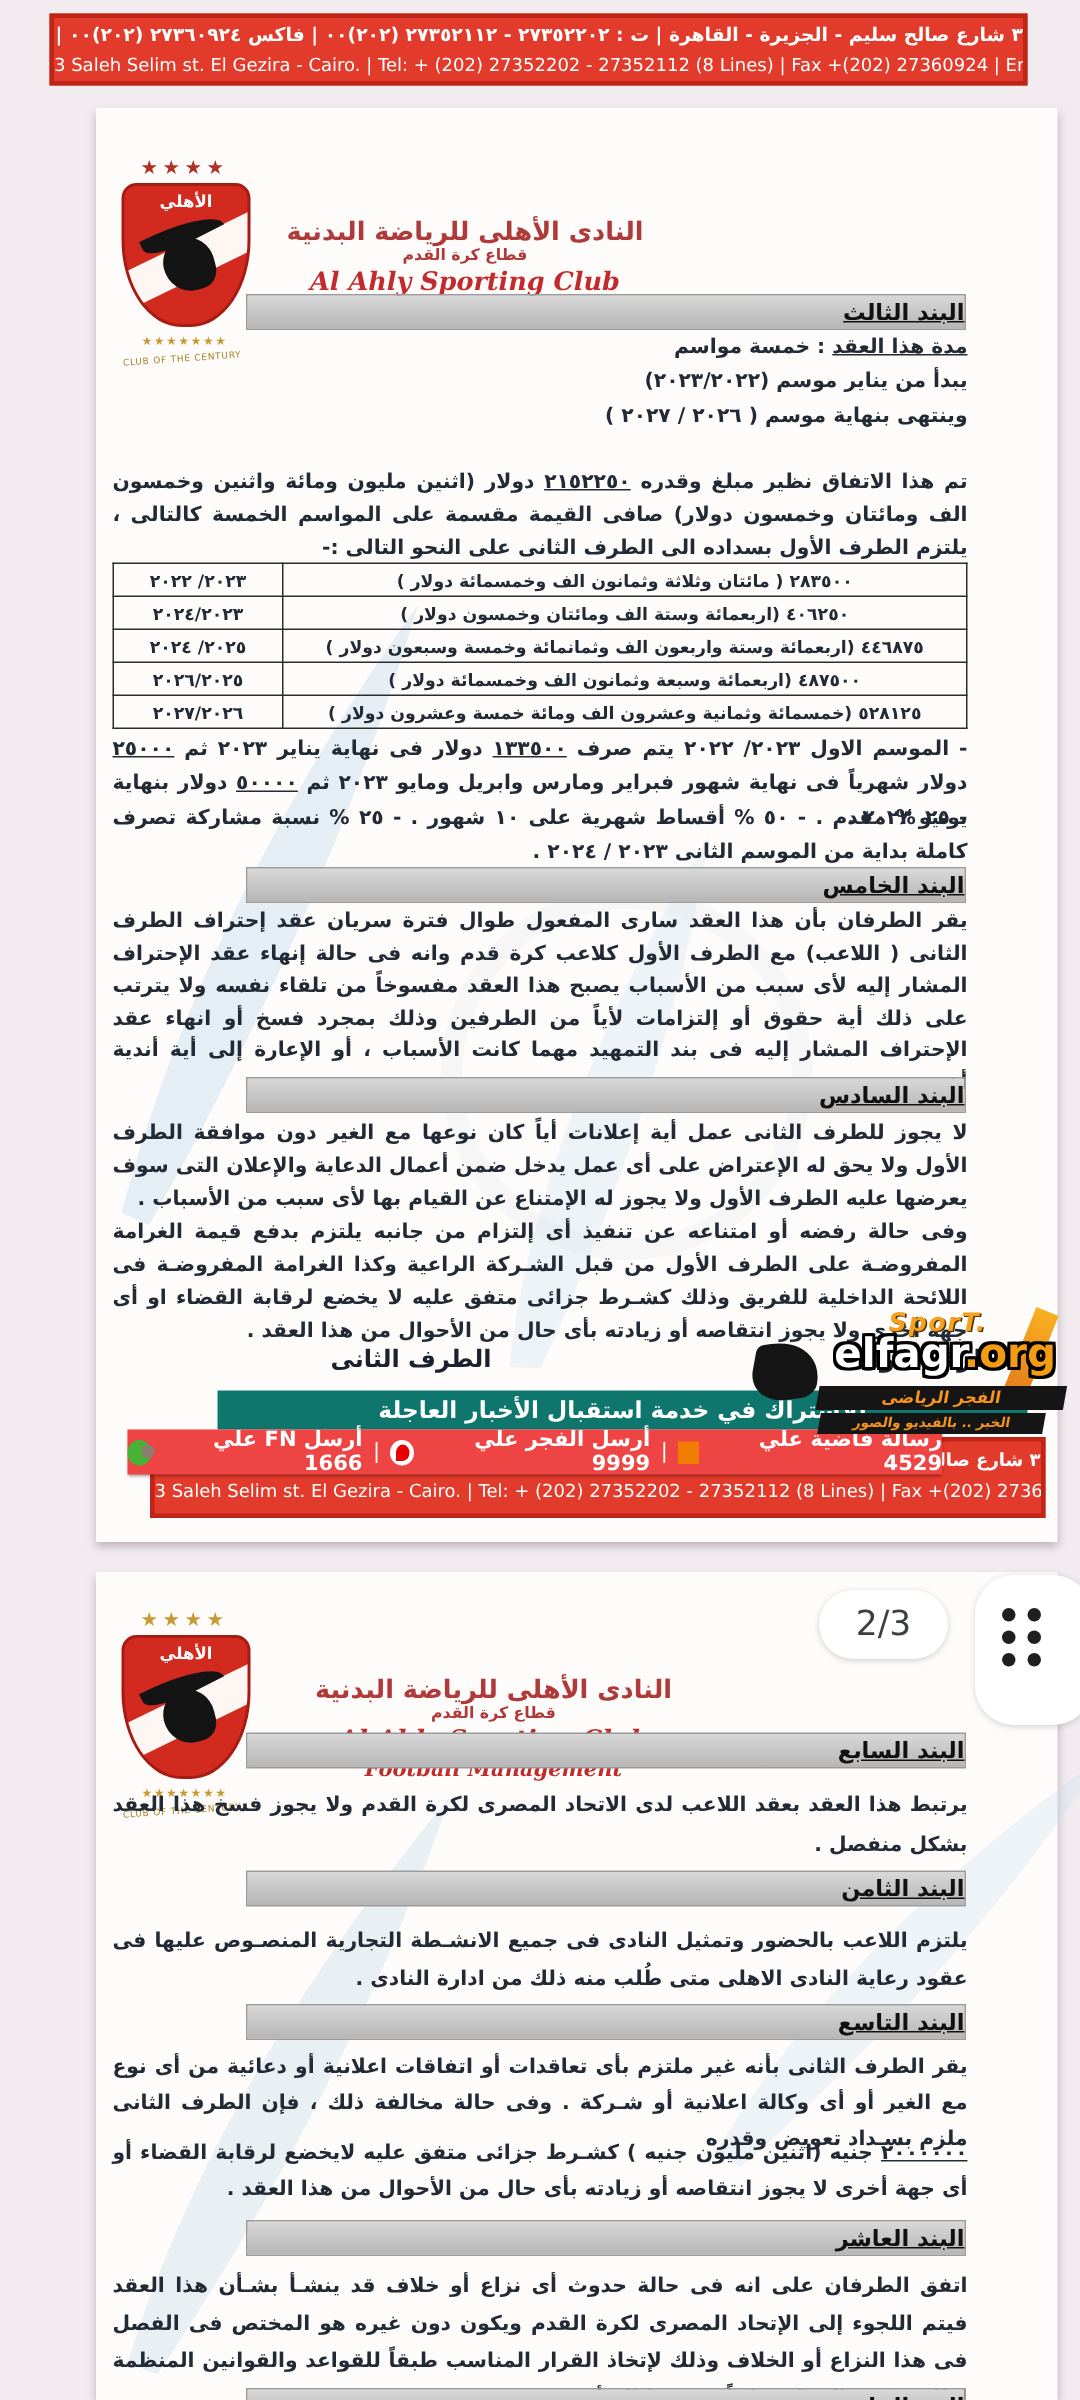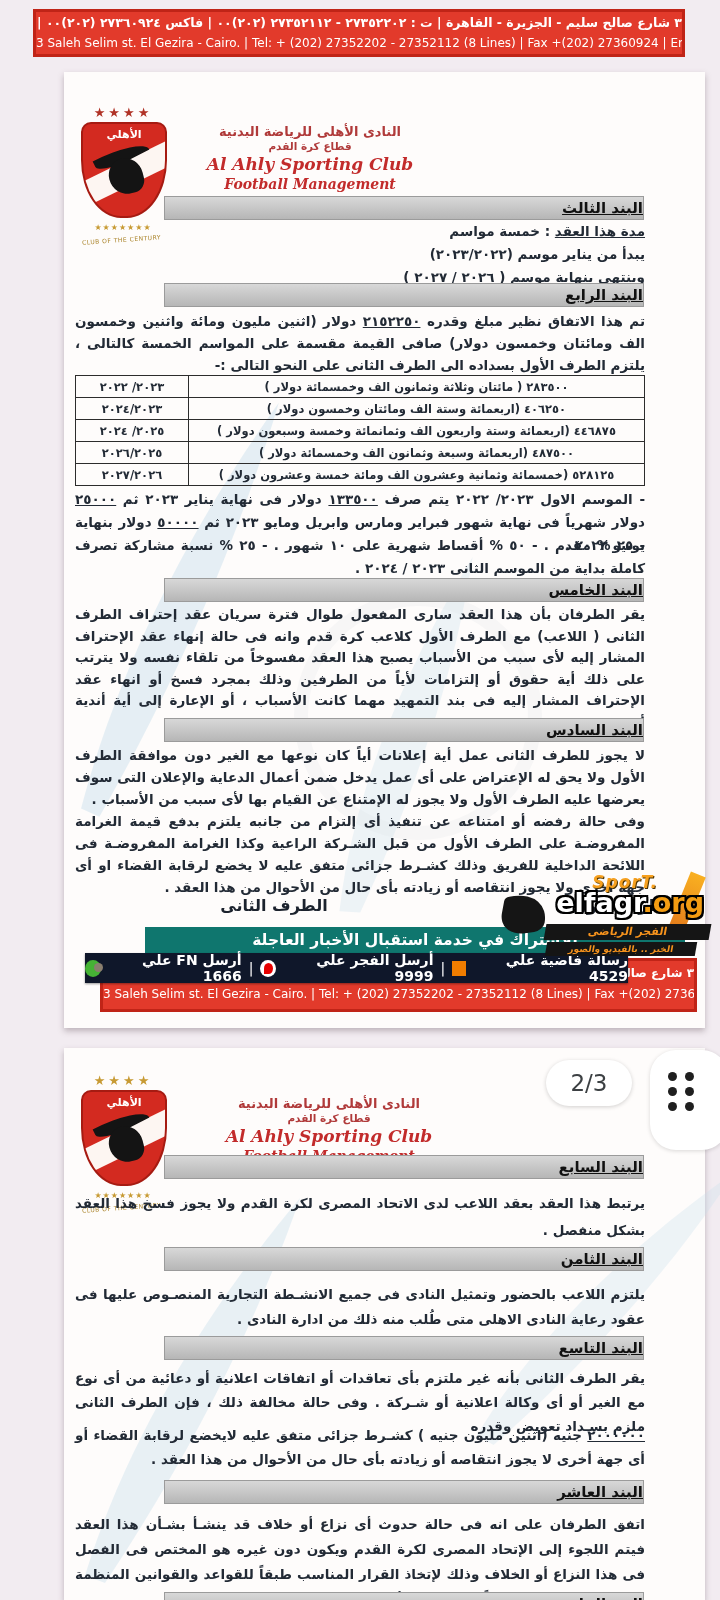--- a/index.html
+++ b/index.html
@@ -34,21 +34,21 @@
   .eagle-wing{position:absolute;left:10px;top:24px;width:56px;height:15px;background:#141414;
               transform:rotate(-27deg);border-radius:0 100% 0 60%;}
   .eagle-body{position:absolute;left:26px;top:34px;width:34px;height:36px;background:#141414;
               border-radius:55% 60% 40% 60%;transform:rotate(-14deg);}
   .logo-word{position:absolute;top:4px;width:100%;text-align:center;color:#fff;font-size:11px;font-weight:bold;}
   .star-arc{position:absolute;bottom:-4px;left:0;width:100%;text-align:center;font-size:8px;
             letter-spacing:1px;color:#c79a33;}
   .century{position:absolute;bottom:-15px;left:-6px;width:110%;text-align:center;font-size:6px;
            color:#a98227;letter-spacing:.5px;transform:rotate(-4deg);}
   .lh-text{position:absolute;text-align:center;color:#b03a3a;direction:rtl;}
-  .lh-ar1{font-size:13px;font-weight:bold;line-height:15px;}
+  .lh-ar1{font-size:17px;font-weight:bold;line-height:15px;margin-top:24px;}
   .lh-ar2{font-size:10.5px;font-weight:bold;line-height:14px;}
   .lh-en1{font-family:"DejaVu Serif",serif;font-style:italic;font-weight:bold;font-size:17px;
           line-height:22px;color:#c22b2b;direction:ltr;}
   .lh-en2{font-family:"DejaVu Serif",serif;font-style:italic;font-weight:bold;font-size:14px;
           line-height:18px;color:#c22b2b;direction:ltr;}
   
   .bar{position:absolute;left:100px;width:480px;height:24px;text-align:right;
        background:linear-gradient(180deg,#d8d8d8,#b6b6b6);border:1px solid #9b9b9b;box-sizing:border-box;
        font-weight:bold;font-size:15px;line-height:22px;color:#111;}
   .bar span{text-decoration:underline;}
@@ -59,21 +59,21 @@
   
   .paytable{position:absolute;left:11px;top:303px;width:570px;border-collapse:collapse;direction:rtl;}
   .paytable td{border:1.5px solid #2c2c2c;font-weight:bold;color:#222a35;font-size:11.5px;
                height:21px;padding:0 4px;text-align:center;white-space:nowrap;overflow:hidden;}
   .td-season{width:104px;}
   
   .sig{position:absolute;font-weight:bold;font-size:16px;color:#1b222d;direction:rtl;}
   
   .subbar{position:absolute;left:145px;top:927px;width:540px;height:26px;background:#0f766e;color:#fff;
           direction:rtl;text-align:center;font-weight:bold;font-size:15.5px;line-height:26px;z-index:6;}
-  .smsbar{position:absolute;left:85px;top:953px;width:543px;height:30px;background:#0f172a;z-index:7;
+  .smsbar{position:absolute;left:85px;top:953px;width:543px;height:30px;background:#ef4444;z-index:7;
           display:flex;flex-direction:row-reverse;align-items:center;justify-content:center;gap:7px;
           color:#fff;font-weight:bold;font-size:14px;direction:rtl;box-shadow:0 1px 2px rgba(0,0,0,.4);}
   .sms-sep{color:#fff;font-weight:normal;}
   .ic{display:inline-block;position:relative;}
   .ic-etisalat{width:17px;height:17px;border-radius:50%;background:#46b335;}
   .ic-etisalat::after{content:"";position:absolute;right:-2px;top:3px;width:9px;height:9px;
                       border-radius:50%;background:#8a7f6f;}
   .ic-vodafone{width:17px;height:17px;border-radius:50%;background:#fff;}
   .ic-vodafone::after{content:"";position:absolute;left:4px;top:3px;width:9px;height:11px;
                       background:#e60000;border-radius:50% 50% 50% 0;}
@@ -145,21 +145,20 @@
       </div>
     </div>
 
     <div class="bar" style="top:124px;"><span>البند الثالث</span></div>
     <div class="ptext b3lines" style="top:148px;">
       <div><span class="num-u">مدة هذا العقد</span><span> :  خمسة مواسم</span></div>
       <div>يبدأ من يناير موسم (٢٠٢٣/٢٠٢٢)</div>
       <div>وينتهى بنهاية موسم ( ٢٠٢٦ / ٢٠٢٧ )</div>
     </div>
 
-    <div class="bar" style="top:211px;"><span>البند الرابع</span></div>
     <div class="ptext" style="top:238px;">
       <span>تم هذا الاتفاق نظير مبلغ وقدره  </span><span class="num-u">٢١٥٢٢٥٠</span><span> دولار (اثنين مليون ومائة واثنين وخمسون الف ومائتان وخمسون دولار) صافى القيمة مقسمة على المواسم الخمسة كالتالى ، يلتزم الطرف الأول بسداده الى الطرف الثانى على النحو التالى :-</span>
     </div>
 
     <table class="paytable">
       <tbody>
           <tr>
             <td>٢٨٣٥٠٠ ( مائتان وثلاثة وثمانون الف وخمسمائة دولار )</td>
             <td class="td-season">٢٠٢٣/ ٢٠٢٢</td>
           </tr>

